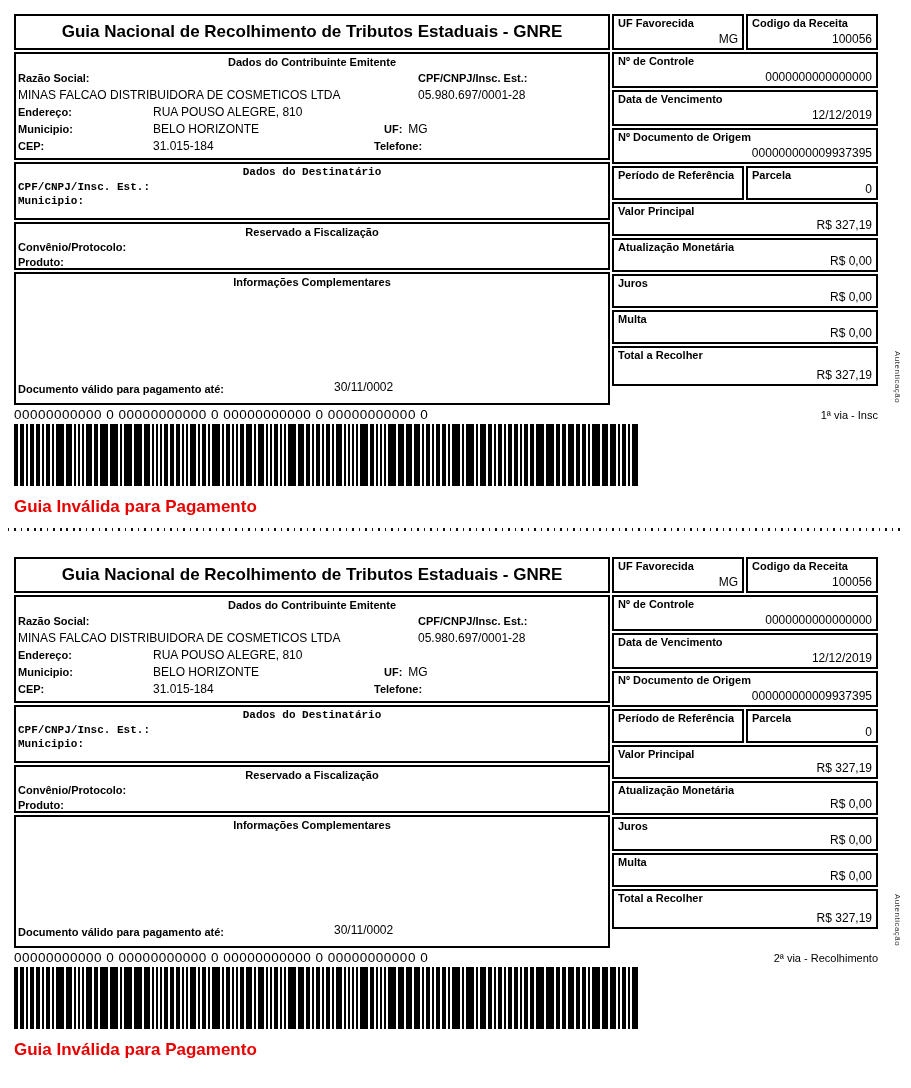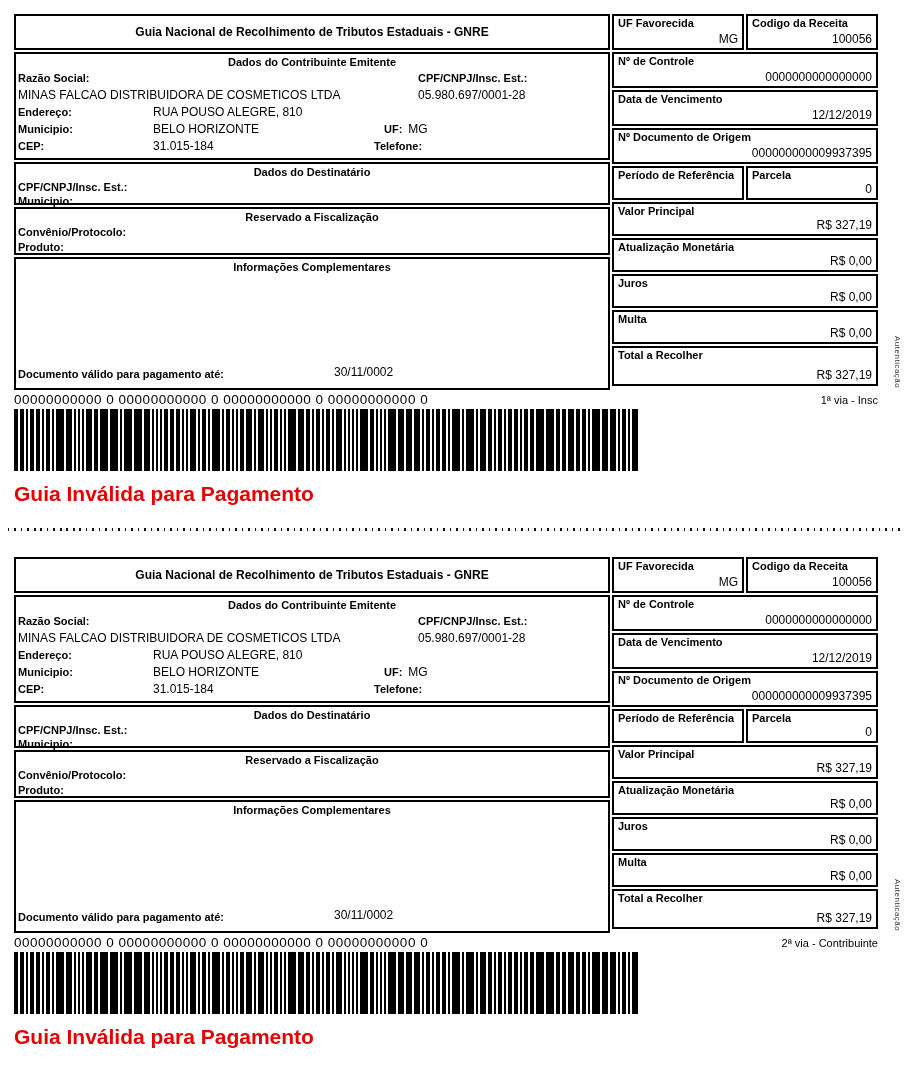--- a/index.html
+++ b/index.html
@@ -11,36 +11,36 @@
   }
   .doc-block { position:absolute; left:14px; width:864px; }
   .doc-block.first { top:14px; }
   .doc-block.second { top:557px; }
   .doc-main { position:relative; display:flex; gap:2px; }
   .col-left { flex:0 0 596px; display:flex; flex-direction:column; gap:2px; }
   .col-right { flex:1; display:flex; flex-direction:column; gap:2px; }
   .box { border:2px solid #000; background:#fff; }
 
   .title-box { height:36px; display:flex; align-items:center; justify-content:center; }
-  .title-box .t { font-size:12px; font-weight:bold; }
+  .title-box .t { font-size:17px; font-weight:bold; }
 
   .sec-head { font-size:11px; font-weight:bold; text-align:center; line-height:15px; padding-top:1px; }
   .lbl { font-size:11px; font-weight:bold; }
   .val { font-size:12px; }
   .pad { padding:0 2px; }
 
   .emit-box { height:108px; }
   .frow { display:flex; align-items:baseline; line-height:17px; }
   .w135 { flex:0 0 135px; }
   .grow { flex:1 1 auto; }
   .rpart-cpf { flex:0 0 188px; }
   .rpart-uf { flex:0 0 222px; display:flex; gap:6px; align-items:baseline; }
   .rpart-tel { flex:0 0 232px; }
 
-  .dest-box { height:43px; }
+  .dest-box { height:58px;font-family:Liberation Mono, monospace; }
   .fisc-box { height:48px; }
   .info-box { height:133px; display:flex; flex-direction:column; }
   .validade-row { position:relative; margin-top:auto; margin-bottom:6px; line-height:15px; }
   .validade-row .val { position:absolute; left:316px; top:0; }
 
   .rc-box { display:flex; flex-direction:column; justify-content:space-between; padding:1px 4px 2px 4px; }
   .rc-label { font-size:11px; font-weight:bold; line-height:13px; }
   .rc-value { font-size:12px; text-align:right; line-height:14px; }
   .rc-pair { display:flex; gap:2px; }
   .rc-pair .rc-box { flex:1; }
@@ -50,21 +50,21 @@
     position:absolute; right:-24px; bottom:2px;
     writing-mode:vertical-rl; font-size:8px; color:#333; letter-spacing:.5px;
   }
 
   .code-row { margin-top:2px; display:flex; justify-content:space-between; align-items:baseline; height:14px; }
   .digits { font-size:13.5px; letter-spacing:.5px; }
   .via { font-size:11px; }
 
   .barcode { margin-top:3px; width:632px; height:62px; white-space:nowrap; overflow:hidden; font-size:0; }
 
-  .invalid { margin-top:11px; font-size:21px; font-weight:bold; }
+  .invalid { margin-top:11px; font-size:17px; font-weight:bold; }
 
   .perforation {
     position:absolute; top:528px; left:8px; right:8px; height:3px;
     background:repeating-linear-gradient(90deg,#111 0 1.5px,transparent 1.5px 6.5px);
   }
 </style>
 </head>
 <body>
 
 <div class="page">
@@ -314,19 +314,19 @@
         <div class="box rc-box h40">
           <div class="rc-label">Total a Recolher</div>
           <div class="rc-value">R$ 327,19</div>
         </div>
       </div>
       <span class="autenticacao">Autenticação</span>
     </div>
 
     <div class="code-row">
       <span class="digits">00000000000 0  00000000000 0  00000000000 0  00000000000 0</span>
-      <span class="via">2ª via - Contribuinte</span>
+      <span class="via">2ª via - Recolhimento</span>
     </div>
     <div class="barcode"><span style="display: inline-block; vertical-align: top; height: 100%; background: rgb(0, 0, 0); width: 4px; margin-right: 2px;"></span><span style="display: inline-block; vertical-align: top; height: 100%; background: rgb(0, 0, 0); width: 4px; margin-right: 2px;"></span><span style="display: inline-block; vertical-align: top; height: 100%; background: rgb(0, 0, 0); width: 2px; margin-right: 2px;"></span><span style="display: inline-block; vertical-align: top; height: 100%; background: rgb(0, 0, 0); width: 4px; margin-right: 2px;"></span><span style="display: inline-block; vertical-align: top; height: 100%; background: rgb(0, 0, 0); width: 4px; margin-right: 2px;"></span><span style="display: inline-block; vertical-align: top; height: 100%; background: rgb(0, 0, 0); width: 2px; margin-right: 2px;"></span><span style="display: inline-block; vertical-align: top; height: 100%; background: rgb(0, 0, 0); width: 4px; margin-right: 2px;"></span><span style="display: inline-block; vertical-align: top; height: 100%; background: rgb(0, 0, 0); width: 2px; margin-right: 2px;"></span><span style="display: inline-block; vertical-align: top; height: 100%; background: rgb(0, 0, 0); width: 8px; margin-right: 2px;"></span><span style="display: inline-block; vertical-align: top; height: 100%; background: rgb(0, 0, 0); width: 6px; margin-right: 2px;"></span><span style="display: inline-block; vertical-align: top; height: 100%; background: rgb(0, 0, 0); width: 2px; margin-right: 2px;"></span><span style="display: inline-block; vertical-align: top; height: 100%; background: rgb(0, 0, 0); width: 2px; margin-right: 2px;"></span><span style="display: inline-block; vertical-align: top; height: 100%; background: rgb(0, 0, 0); width: 2px; margin-right: 2px;"></span><span style="display: inline-block; vertical-align: top; height: 100%; background: rgb(0, 0, 0); width: 6px; margin-right: 2px;"></span><span style="display: inline-block; vertical-align: top; height: 100%; background: rgb(0, 0, 0); width: 4px; margin-right: 2px;"></span><span style="display: inline-block; vertical-align: top; height: 100%; background: rgb(0, 0, 0); width: 8px; margin-right: 2px;"></span><span style="display: inline-block; vertical-align: top; height: 100%; background: rgb(0, 0, 0); width: 8px; margin-right: 2px;"></span><span style="display: inline-block; vertical-align: top; height: 100%; background: rgb(0, 0, 0); width: 2px; margin-right: 2px;"></span><span style="display: inline-block; vertical-align: top; height: 100%; background: rgb(0, 0, 0); width: 8px; margin-right: 2px;"></span><span style="display: inline-block; vertical-align: top; height: 100%; background: rgb(0, 0, 0); width: 8px; margin-right: 2px;"></span><span style="display: inline-block; vertical-align: top; height: 100%; background: rgb(0, 0, 0); width: 6px; margin-right: 2px;"></span><span style="display: inline-block; vertical-align: top; height: 100%; background: rgb(0, 0, 0); width: 2px; margin-right: 2px;"></span><span style="display: inline-block; vertical-align: top; height: 100%; background: rgb(0, 0, 0); width: 2px; margin-right: 2px;"></span><span style="display: inline-block; vertical-align: top; height: 100%; background: rgb(0, 0, 0); width: 2px; margin-right: 2px;"></span><span style="display: inline-block; vertical-align: top; height: 100%; background: rgb(0, 0, 0); width: 4px; margin-right: 2px;"></span><span style="display: inline-block; vertical-align: top; height: 100%; background: rgb(0, 0, 0); width: 4px; margin-right: 2px;"></span><span style="display: inline-block; vertical-align: top; height: 100%; background: rgb(0, 0, 0); width: 4px; margin-right: 2px;"></span><span style="display: inline-block; vertical-align: top; height: 100%; background: rgb(0, 0, 0); width: 2px; margin-right: 2px;"></span><span style="display: inline-block; vertical-align: top; height: 100%; background: rgb(0, 0, 0); width: 2px; margin-right: 2px;"></span><span style="display: inline-block; vertical-align: top; height: 100%; background: rgb(0, 0, 0); width: 6px; margin-right: 2px;"></span><span style="display: inline-block; vertical-align: top; height: 100%; background: rgb(0, 0, 0); width: 2px; margin-right: 2px;"></span><span style="display: inline-block; vertical-align: top; height: 100%; background: rgb(0, 0, 0); width: 4px; margin-right: 2px;"></span><span style="display: inline-block; vertical-align: top; height: 100%; background: rgb(0, 0, 0); width: 2px; margin-right: 2px;"></span><span style="display: inline-block; vertical-align: top; height: 100%; background: rgb(0, 0, 0); width: 8px; margin-right: 2px;"></span><span style="display: inline-block; vertical-align: top; height: 100%; background: rgb(0, 0, 0); width: 2px; margin-right: 2px;"></span><span style="display: inline-block; vertical-align: top; height: 100%; background: rgb(0, 0, 0); width: 4px; margin-right: 2px;"></span><span style="display: inline-block; vertical-align: top; height: 100%; background: rgb(0, 0, 0); width: 2px; margin-right: 2px;"></span><span style="display: inline-block; vertical-align: top; height: 100%; background: rgb(0, 0, 0); width: 2px; margin-right: 2px;"></span><span style="display: inline-block; vertical-align: top; height: 100%; background: rgb(0, 0, 0); width: 4px; margin-right: 2px;"></span><span style="display: inline-block; vertical-align: top; height: 100%; background: rgb(0, 0, 0); width: 6px; margin-right: 2px;"></span><span style="display: inline-block; vertical-align: top; height: 100%; background: rgb(0, 0, 0); width: 2px; margin-right: 2px;"></span><span style="display: inline-block; vertical-align: top; height: 100%; background: rgb(0, 0, 0); width: 6px; margin-right: 2px;"></span><span style="display: inline-block; vertical-align: top; height: 100%; background: rgb(0, 0, 0); width: 2px; margin-right: 2px;"></span><span style="display: inline-block; vertical-align: top; height: 100%; background: rgb(0, 0, 0); width: 2px; margin-right: 2px;"></span><span style="display: inline-block; vertical-align: top; height: 100%; background: rgb(0, 0, 0); width: 4px; margin-right: 2px;"></span><span style="display: inline-block; vertical-align: top; height: 100%; background: rgb(0, 0, 0); width: 2px; margin-right: 2px;"></span><span style="display: inline-block; vertical-align: top; height: 100%; background: rgb(0, 0, 0); width: 2px; margin-right: 2px;"></span><span style="display: inline-block; vertical-align: top; height: 100%; background: rgb(0, 0, 0); width: 8px; margin-right: 2px;"></span><span style="display: inline-block; vertical-align: top; height: 100%; background: rgb(0, 0, 0); width: 6px; margin-right: 2px;"></span><span style="display: inline-block; vertical-align: top; height: 100%; background: rgb(0, 0, 0); width: 4px; margin-right: 2px;"></span><span style="display: inline-block; vertical-align: top; height: 100%; background: rgb(0, 0, 0); width: 2px; margin-right: 2px;"></span><span style="display: inline-block; vertical-align: top; height: 100%; background: rgb(0, 0, 0); width: 4px; margin-right: 2px;"></span><span style="display: inline-block; vertical-align: top; height: 100%; background: rgb(0, 0, 0); width: 2px; margin-right: 2px;"></span><span style="display: inline-block; vertical-align: top; height: 100%; background: rgb(0, 0, 0); width: 4px; margin-right: 2px;"></span><span style="display: inline-block; vertical-align: top; height: 100%; background: rgb(0, 0, 0); width: 2px; margin-right: 2px;"></span><span style="display: inline-block; vertical-align: top; height: 100%; background: rgb(0, 0, 0); width: 6px; margin-right: 2px;"></span><span style="display: inline-block; vertical-align: top; height: 100%; background: rgb(0, 0, 0); width: 2px; margin-right: 2px;"></span><span style="display: inline-block; vertical-align: top; height: 100%; background: rgb(0, 0, 0); width: 2px; margin-right: 2px;"></span><span style="display: inline-block; vertical-align: top; height: 100%; background: rgb(0, 0, 0); width: 2px; margin-right: 2px;"></span><span style="display: inline-block; vertical-align: top; height: 100%; background: rgb(0, 0, 0); width: 2px; margin-right: 2px;"></span><span style="display: inline-block; vertical-align: top; height: 100%; background: rgb(0, 0, 0); width: 8px; margin-right: 2px;"></span><span style="display: inline-block; vertical-align: top; height: 100%; background: rgb(0, 0, 0); width: 4px; margin-right: 2px;"></span><span style="display: inline-block; vertical-align: top; height: 100%; background: rgb(0, 0, 0); width: 2px; margin-right: 2px;"></span><span style="display: inline-block; vertical-align: top; height: 100%; background: rgb(0, 0, 0); width: 2px; margin-right: 2px;"></span><span style="display: inline-block; vertical-align: top; height: 100%; background: rgb(0, 0, 0); width: 2px; margin-right: 2px;"></span><span style="display: inline-block; vertical-align: top; height: 100%; background: rgb(0, 0, 0); width: 8px; margin-right: 2px;"></span><span style="display: inline-block; vertical-align: top; height: 100%; background: rgb(0, 0, 0); width: 6px; margin-right: 2px;"></span><span style="display: inline-block; vertical-align: top; height: 100%; background: rgb(0, 0, 0); width: 6px; margin-right: 2px;"></span><span style="display: inline-block; vertical-align: top; height: 100%; background: rgb(0, 0, 0); width: 6px; margin-right: 2px;"></span><span style="display: inline-block; vertical-align: top; height: 100%; background: rgb(0, 0, 0); width: 2px; margin-right: 2px;"></span><span style="display: inline-block; vertical-align: top; height: 100%; background: rgb(0, 0, 0); width: 4px; margin-right: 2px;"></span><span style="display: inline-block; vertical-align: top; height: 100%; background: rgb(0, 0, 0); width: 2px; margin-right: 2px;"></span><span style="display: inline-block; vertical-align: top; height: 100%; background: rgb(0, 0, 0); width: 4px; margin-right: 2px;"></span><span style="display: inline-block; vertical-align: top; height: 100%; background: rgb(0, 0, 0); width: 4px; margin-right: 2px;"></span><span style="display: inline-block; vertical-align: top; height: 100%; background: rgb(0, 0, 0); width: 2px; margin-right: 2px;"></span><span style="display: inline-block; vertical-align: top; height: 100%; background: rgb(0, 0, 0); width: 8px; margin-right: 2px;"></span><span style="display: inline-block; vertical-align: top; height: 100%; background: rgb(0, 0, 0); width: 2px; margin-right: 2px;"></span><span style="display: inline-block; vertical-align: top; height: 100%; background: rgb(0, 0, 0); width: 8px; margin-right: 2px;"></span><span style="display: inline-block; vertical-align: top; height: 100%; background: rgb(0, 0, 0); width: 2px; margin-right: 2px;"></span><span style="display: inline-block; vertical-align: top; height: 100%; background: rgb(0, 0, 0); width: 6px; margin-right: 2px;"></span><span style="display: inline-block; vertical-align: top; height: 100%; background: rgb(0, 0, 0); width: 4px; margin-right: 2px;"></span><span style="display: inline-block; vertical-align: top; height: 100%; background: rgb(0, 0, 0); width: 2px; margin-right: 2px;"></span><span style="display: inline-block; vertical-align: top; height: 100%; background: rgb(0, 0, 0); width: 4px; margin-right: 2px;"></span><span style="display: inline-block; vertical-align: top; height: 100%; background: rgb(0, 0, 0); width: 2px; margin-right: 2px;"></span><span style="display: inline-block; vertical-align: top; height: 100%; background: rgb(0, 0, 0); width: 4px; margin-right: 2px;"></span><span style="display: inline-block; vertical-align: top; height: 100%; background: rgb(0, 0, 0); width: 4px; margin-right: 2px;"></span><span style="display: inline-block; vertical-align: top; height: 100%; background: rgb(0, 0, 0); width: 2px; margin-right: 2px;"></span><span style="display: inline-block; vertical-align: top; height: 100%; background: rgb(0, 0, 0); width: 4px; margin-right: 2px;"></span><span style="display: inline-block; vertical-align: top; height: 100%; background: rgb(0, 0, 0); width: 4px; margin-right: 2px;"></span><span style="display: inline-block; vertical-align: top; height: 100%; background: rgb(0, 0, 0); width: 8px; margin-right: 2px;"></span><span style="display: inline-block; vertical-align: top; height: 100%; background: rgb(0, 0, 0); width: 8px; margin-right: 2px;"></span><span style="display: inline-block; vertical-align: top; height: 100%; background: rgb(0, 0, 0); width: 4px; margin-right: 2px;"></span><span style="display: inline-block; vertical-align: top; height: 100%; background: rgb(0, 0, 0); width: 4px; margin-right: 2px;"></span><span style="display: inline-block; vertical-align: top; height: 100%; background: rgb(0, 0, 0); width: 6px; margin-right: 2px;"></span><span style="display: inline-block; vertical-align: top; height: 100%; background: rgb(0, 0, 0); width: 4px; margin-right: 2px;"></span><span style="display: inline-block; vertical-align: top; height: 100%; background: rgb(0, 0, 0); width: 4px; margin-right: 2px;"></span><span style="display: inline-block; vertical-align: top; height: 100%; background: rgb(0, 0, 0); width: 2px; margin-right: 2px;"></span><span style="display: inline-block; vertical-align: top; height: 100%; background: rgb(0, 0, 0); width: 8px; margin-right: 2px;"></span><span style="display: inline-block; vertical-align: top; height: 100%; background: rgb(0, 0, 0); width: 6px; margin-right: 2px;"></span><span style="display: inline-block; vertical-align: top; height: 100%; background: rgb(0, 0, 0); width: 6px; margin-right: 2px;"></span><span style="display: inline-block; vertical-align: top; height: 100%; background: rgb(0, 0, 0); width: 2px; margin-right: 2px;"></span><span style="display: inline-block; vertical-align: top; height: 100%; background: rgb(0, 0, 0); width: 4px; margin-right: 2px;"></span><span style="display: inline-block; vertical-align: top; height: 100%; background: rgb(0, 0, 0); width: 2px; margin-right: 2px;"></span><span style="display: inline-block; vertical-align: top; height: 100%; background: rgb(0, 0, 0); width: 6px; margin-right: 2px;"></span></div>
     <div class="invalid" style="color: rgb(232, 0, 0);">Guia Inválida para Pagamento</div>
   </div>
 
 </div>
 
 </body></html>

